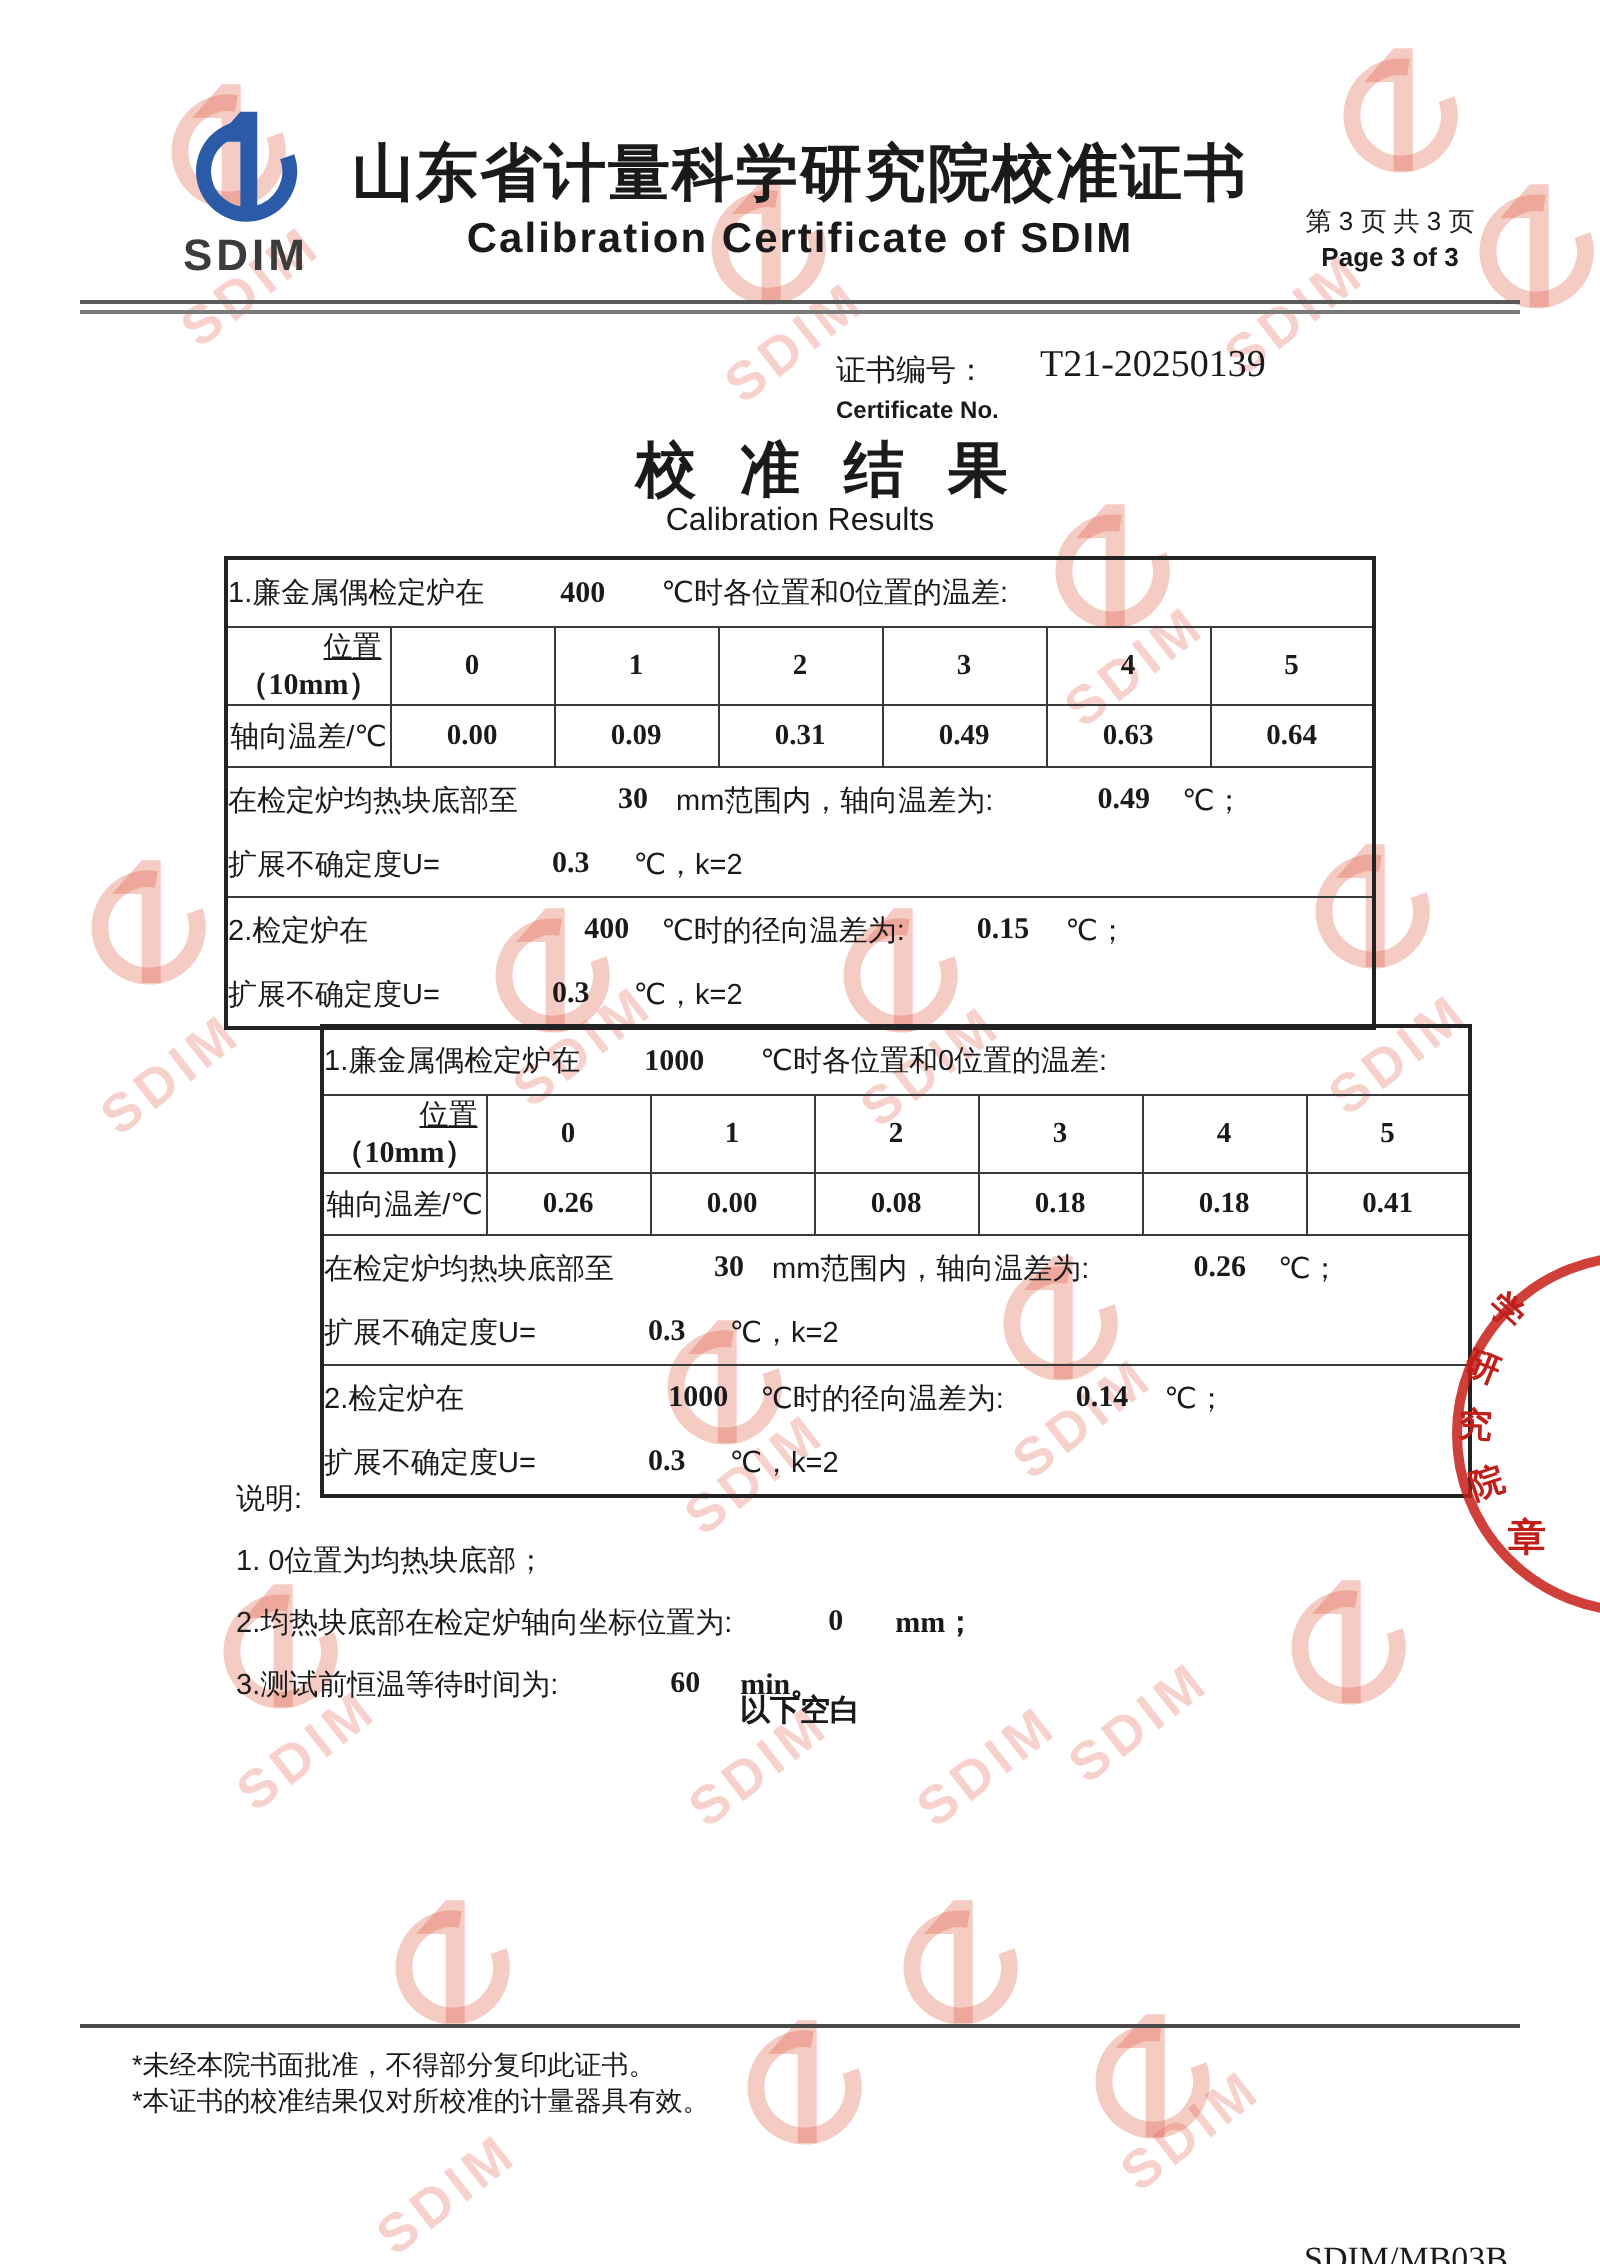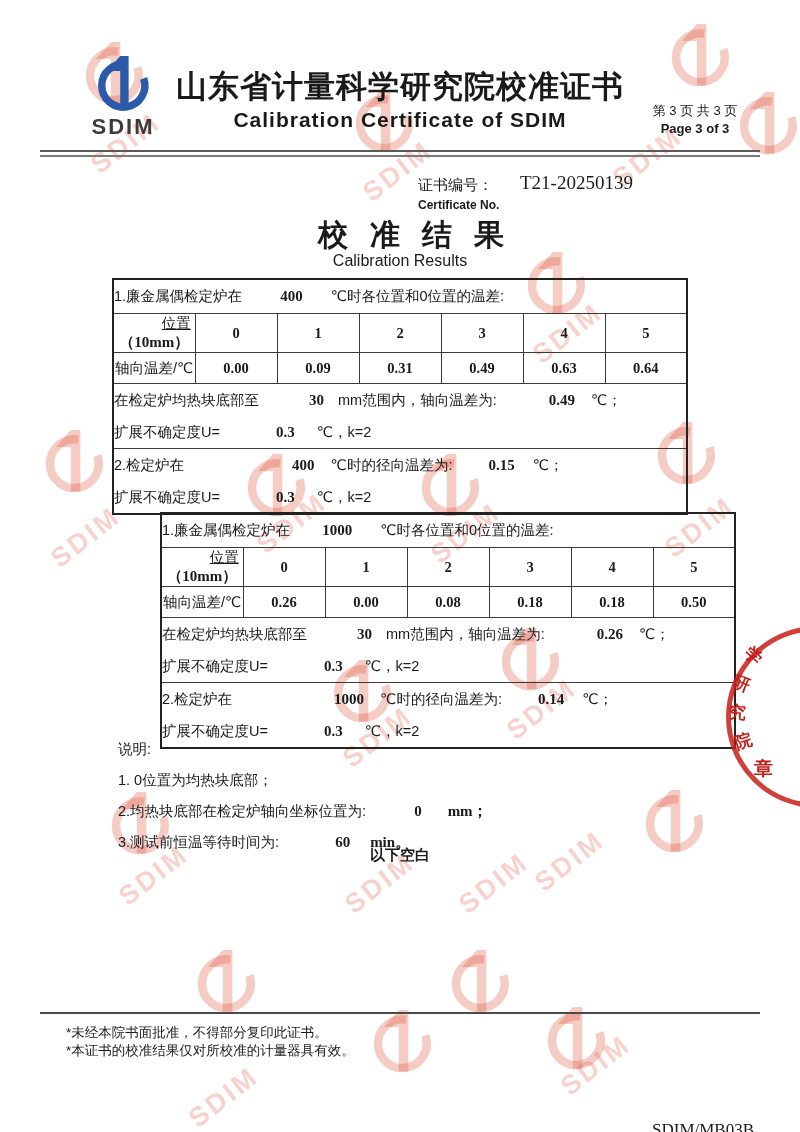--- a/index.html
+++ b/index.html
@@ -324,21 +324,21 @@
         <td class="dc num">4</td>
         <td class="dc num">5</td>
       </tr>
       <tr class="dat">
         <td class="tl">轴向温差/℃</td>
         <td class="dc num bv bb">0.26</td>
         <td class="dc num bv bb">0.00</td>
         <td class="dc num bv bb">0.08</td>
         <td class="dc num bv bb">0.18</td>
         <td class="dc num">0.18</td>
-        <td class="dc num">0.50</td>
+        <td class="dc num">0.41</td>
       </tr>
       <tr class="freerow">
         <td colspan="7">
           <div class="line">
             <span>在检定炉均热块底部至</span>
             <span class="num sp" style="margin-left:50px;">30</span>
             <span class="sp" style="margin-left:14px;">mm范围内，轴向温差为:</span>
             <span class="num sp" style="margin-left:52px;">0.26</span>
             <span class="sp" style="margin-left:16px;">℃；</span>
           </div>

